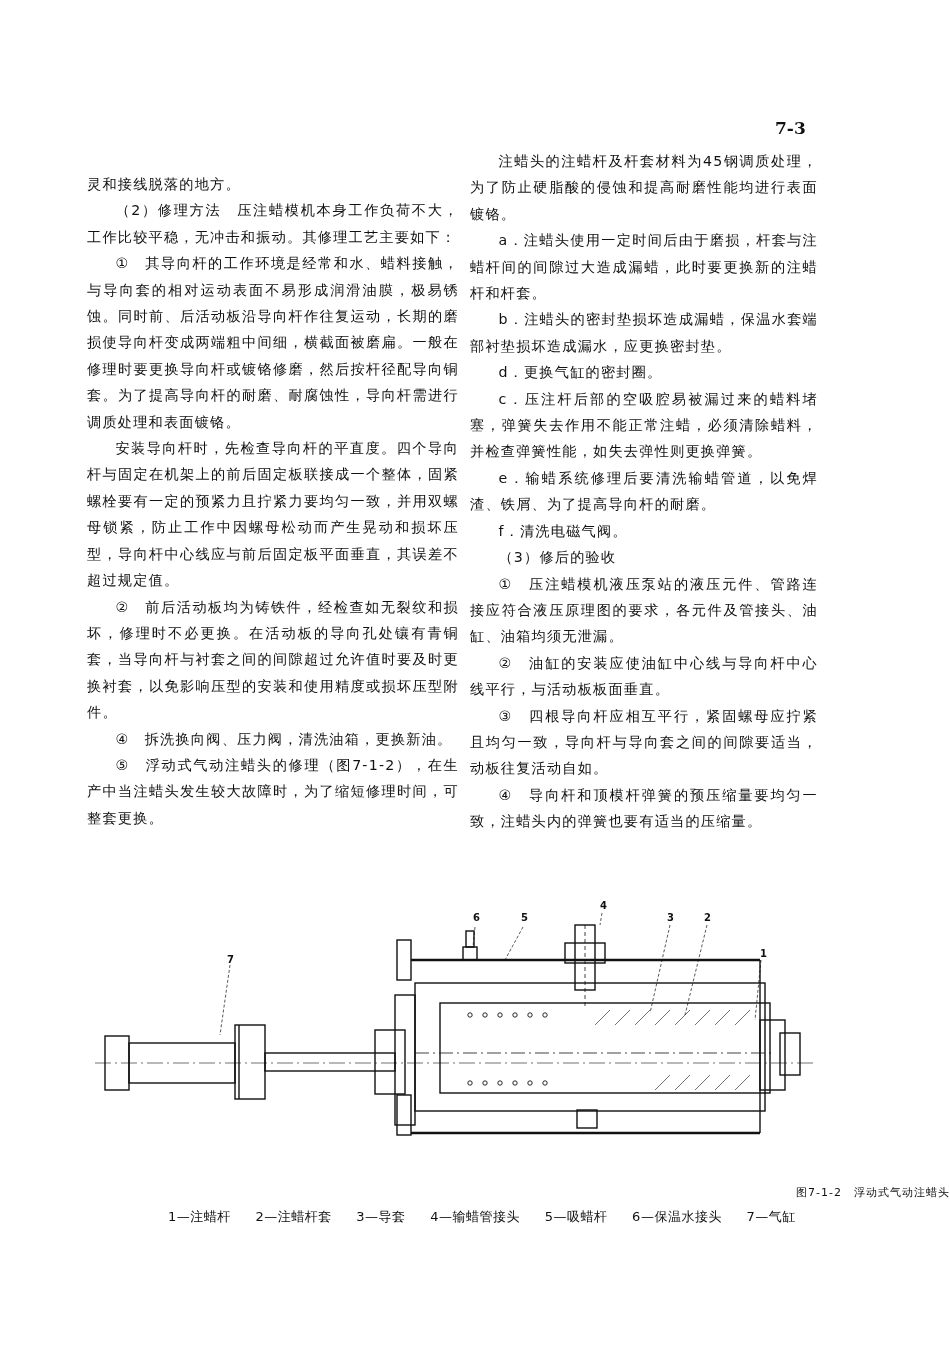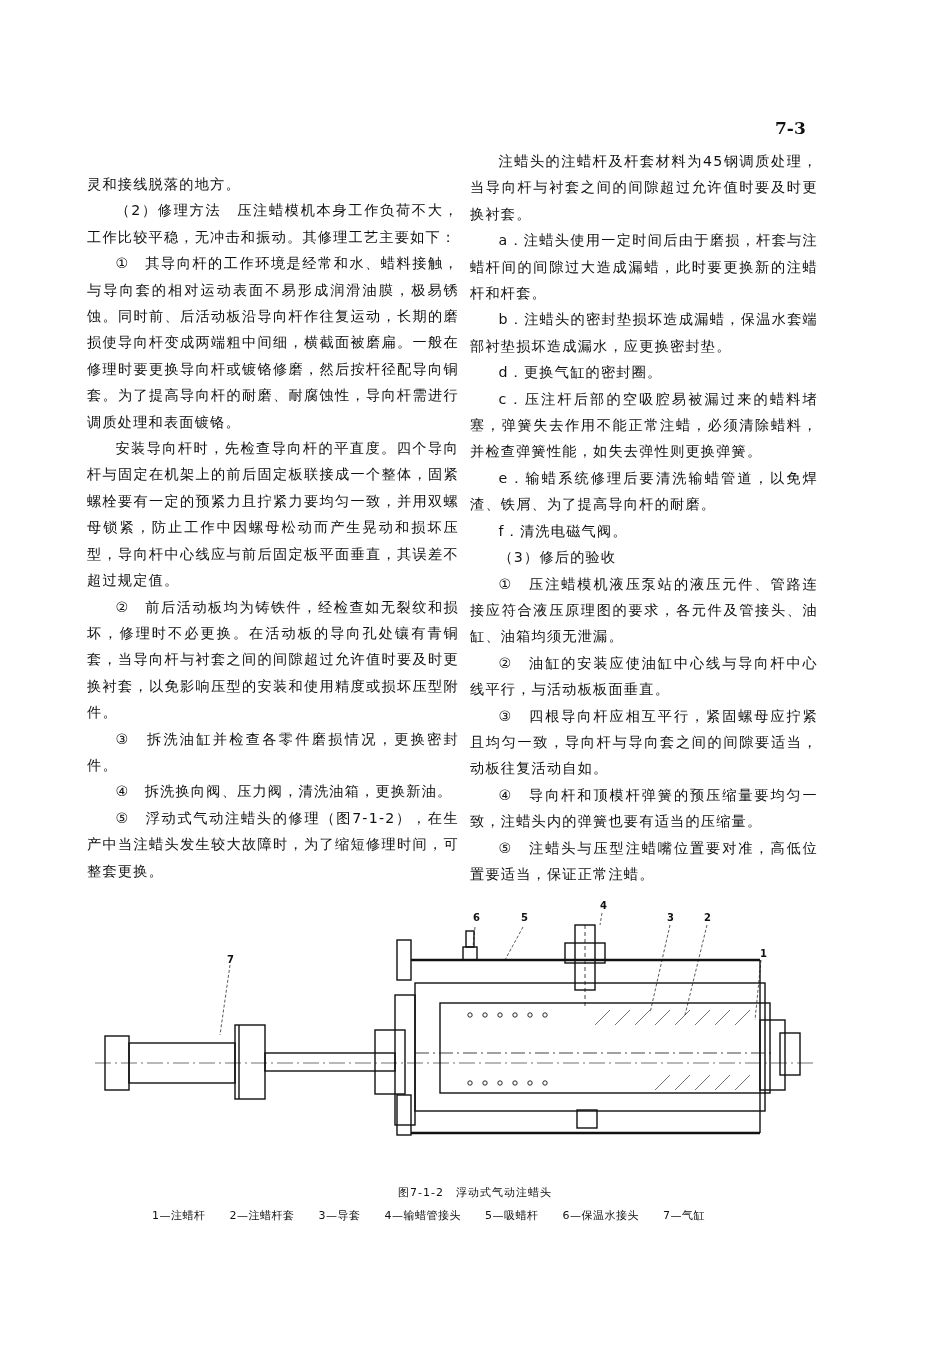--- a/index.html
+++ b/index.html
@@ -7,56 +7,54 @@
          font-family: "DejaVu Sans", sans-serif; color: #111; }
   .page-num { position: absolute; left: 775px; top: 118px; font-family: "DejaVu Serif", serif;
               font-weight: bold; font-size: 17px; }
   .col { position: absolute; top: 148px; width: 372px; font-size: 14.2px; line-height: 26.4px;
          letter-spacing: 1.2px; text-align: justify; }
   .col-left { left: 87px; margin-top: 23px; }
   .col-right { left: 470px; width: 348px; }
   .col p { margin: 0; }
   .indent { text-indent: 2em; }
   .figure { position: absolute; left: 95px; top: 895px; width: 720px; height: 270px; }
-  .caption { position: absolute; top: 1185px; left: 0; width: 950px; text-align: center;
+  .caption { position: absolute; top: 1185px; left: 0; width: 950px; text-align: right;
              font-size: 11px; letter-spacing: 1px; }
-  .legend { position: absolute; top: 1208px; left: 152px; font-size: 11px; letter-spacing: 0.5px;
+  .legend { position: absolute; top: 1208px; left: 168px; font-size: 13px; letter-spacing: 0.5px;
             word-spacing: 8px; }
   .legend span { margin-right: 12px; }
 </style>
 </head>
 <body>
 
 <div class="page-num">7-3</div>
 
 <div class="col col-left">
   <p>灵和接线脱落的地方。</p>
   <p class="indent">（2）修理方法　压注蜡模机本身工作负荷不大，工作比较平稳，无冲击和振动。其修理工艺主要如下：</p>
   <p class="indent">①　其导向杆的工作环境是经常和水、蜡料接触，与导向套的相对运动表面不易形成润滑油膜，极易锈蚀。同时前、后活动板沿导向杆作往复运动，长期的磨损使导向杆变成两端粗中间细，横截面被磨扁。一般在修理时要更换导向杆或镀铬修磨，然后按杆径配导向铜套。为了提高导向杆的耐磨、耐腐蚀性，导向杆需进行调质处理和表面镀铬。</p>
   <p class="indent">安装导向杆时，先检查导向杆的平直度。四个导向杆与固定在机架上的前后固定板联接成一个整体，固紧螺栓要有一定的预紧力且拧紧力要均匀一致，并用双螺母锁紧，防止工作中因螺母松动而产生晃动和损坏压型，导向杆中心线应与前后固定板平面垂直，其误差不超过规定值。</p>
   <p class="indent">②　前后活动板均为铸铁件，经检查如无裂纹和损坏，修理时不必更换。在活动板的导向孔处镶有青铜套，当导向杆与衬套之间的间隙超过允许值时要及时更换衬套，以免影响压型的安装和使用精度或损坏压型附件。</p>
-  <p class="indent">③　拆洗油缸并检查各零件磨损情况，更换密封件。</p>
   <p class="indent">④　拆洗换向阀、压力阀，清洗油箱，更换新油。</p>
   <p class="indent">⑤　浮动式气动注蜡头的修理（图7-1-2），在生产中当注蜡头发生较大故障时，为了缩短修理时间，可整套更换。</p>
 </div>
 
 <div class="col col-right">
-  <p class="indent">注蜡头的注蜡杆及杆套材料为45钢调质处理，当导向杆与衬套之间的间隙超过允许值时要及时更换衬套。</p>
+  <p class="indent">注蜡头的注蜡杆及杆套材料为45钢调质处理，为了防止硬脂酸的侵蚀和提高耐磨性能均进行表面镀铬。</p>
   <p class="indent">a．注蜡头使用一定时间后由于磨损，杆套与注蜡杆间的间隙过大造成漏蜡，此时要更换新的注蜡杆和杆套。</p>
   <p class="indent">b．注蜡头的密封垫损坏造成漏蜡，保温水套端部衬垫损坏造成漏水，应更换密封垫。</p>
   <p class="indent">d．更换气缸的密封圈。</p>
   <p class="indent">c．压注杆后部的空吸腔易被漏过来的蜡料堵塞，弹簧失去作用不能正常注蜡，必须清除蜡料，并检查弹簧性能，如失去弹性则更换弹簧。</p>
   <p class="indent">e．输蜡系统修理后要清洗输蜡管道，以免焊渣、铁屑、为了提高导向杆的耐磨。</p>
   <p class="indent">f．清洗电磁气阀。</p>
   <p class="indent">（3）修后的验收</p>
   <p class="indent">①　压注蜡模机液压泵站的液压元件、管路连接应符合液压原理图的要求，各元件及管接头、油缸、油箱均须无泄漏。</p>
   <p class="indent">②　油缸的安装应使油缸中心线与导向杆中心线平行，与活动板板面垂直。</p>
   <p class="indent">③　四根导向杆应相互平行，紧固螺母应拧紧且均匀一致，导向杆与导向套之间的间隙要适当，动板往复活动自如。</p>
   <p class="indent">④　导向杆和顶模杆弹簧的预压缩量要均匀一致，注蜡头内的弹簧也要有适当的压缩量。</p>
-  <p class="indent">⑤　注蜡头与压型注蜡嘴位置要对准，高低位置要适当，保证正常注蜡。</p>
 </div>
 
 <svg class="figure" viewBox="0 0 720 270" xmlns="http://www.w3.org/2000/svg">
   <g fill="none" stroke="#111" stroke-width="1.4">
 
     <rect x="10" y="141" width="24" height="54"></rect>
     <rect x="34" y="148" width="106" height="40"></rect>
     <rect x="140" y="130" width="30" height="74"></rect>
     <line x1="144" y1="130" x2="144" y2="204"></line>
     <rect x="170" y="158" width="130" height="18"></rect>

